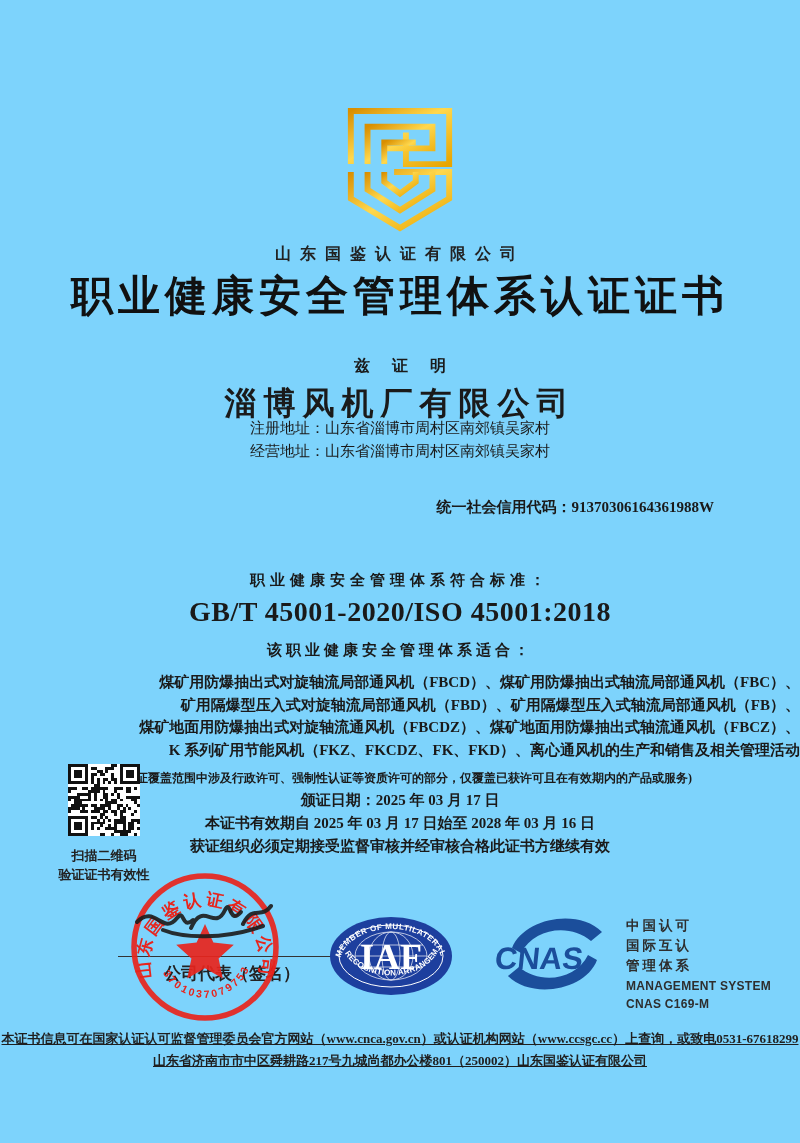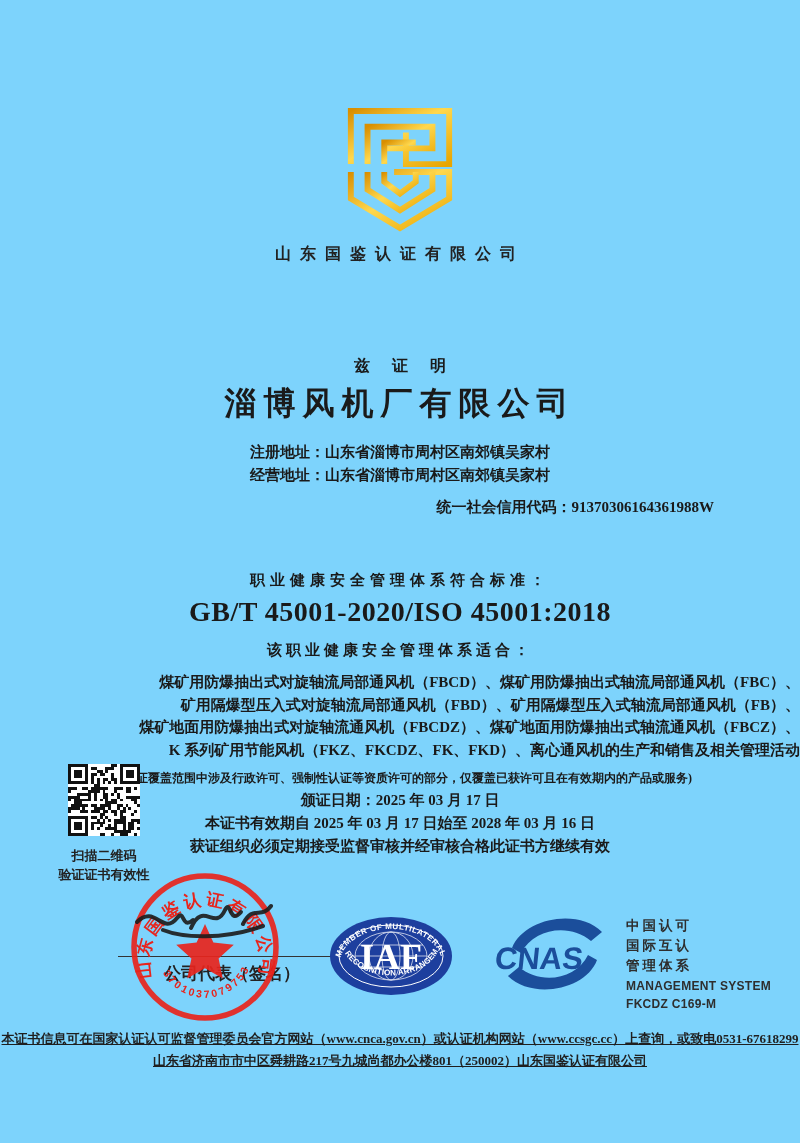--- a/index.html
+++ b/index.html
@@ -14,21 +14,21 @@
   }
   .abs{position:absolute;}
   .ctr{left:0;width:800px;text-align:center;}
 
   .org-name{top:244px;font-size:16px;font-weight:700;letter-spacing:9px;color:#222;}
   .main-title{top:268px;font-size:42px;font-weight:700;letter-spacing:5px;
     font-family:"Liberation Sans", sans-serif;color:#111;white-space:nowrap;}
   .cert-no{top:333px;left:506px;font-size:18px;font-weight:700;letter-spacing:.5px;}
   .certify{top:356px;font-size:16px;font-weight:700;letter-spacing:22px;text-indent:22px;}
   .company-name{top:382px;font-size:32px;font-weight:700;letter-spacing:7px;}
-  .addr{top:441px;font-size:15px;font-weight:700;line-height:23px;}
+  .addr{top:417px;font-size:15px;font-weight:400;line-height:23px;}
   .credit{top:498px;right:86px;font-size:15px;font-weight:700;}
   .std-head{top:571px;font-size:15px;font-weight:700;letter-spacing:5px;}
   .standard{top:596px;font-size:28px;font-weight:700;letter-spacing:.5px;}
   .scope-head{top:641px;font-size:15px;font-weight:700;letter-spacing:4px;}
   .scope{top:671px;font-size:15px;font-weight:700;line-height:22.5px;text-align:right;}
   .qual-note{top:770px;font-size:12px;font-weight:700;}
   .d1{top:791px;font-size:15px;font-weight:700;}
   .d2{top:814px;font-size:15px;font-weight:700;}
   .d3{top:837px;font-size:15px;font-weight:700;}
 
@@ -65,20 +65,21 @@
       <path d="M10,62 V8 H110 V62 H66 V30"></path>
       <path d="M27,62 V24 H93 V46 H44"></path>
       <path d="M44,62 V40 H76"></path>
       <path d="M10,70 V97 L60,127 L110,97 V70 H54"></path>
       <path d="M27,70 V88 L60,109 L93,88 V70"></path>
       <path d="M44,70 V80 L60,92 L76,80 V70"></path>
     </g>
   </svg>
 
   <div class="abs ctr org-name">山东国鉴认证有限公司</div>
+  <div class="abs ctr main-title">职业健康安全管理体系认证证书</div>
   <div class="abs ctr company-name">淄博风机厂有限公司</div>
 
   <div class="abs ctr certify">兹证明</div>
   <div class="abs ctr addr">
     <div><span>注册地址：</span><span>山东省淄博市周村区南郊镇吴家村</span></div>
     <div><span>经营地址：</span><span>山东省淄博市周村区南郊镇吴家村</span></div>
   </div>
   <div class="abs credit"><span>统一社会信用代码：</span><span>91370306164361988W</span></div>
 
   <div class="abs ctr std-head">职业健康安全管理体系符合标准：</div>
@@ -468,21 +469,21 @@
     <path d="M16,36 C28,6 82,-4 106,20 L95,29 C74,11 38,16 25,41 Z" fill="#1b4e9b"></path>
     <path d="M101,48 C90,78 36,88 12,64 L23,55 C44,73 80,68 92,43 Z" fill="#1b4e9b"></path>
     <text x="4" y="57" fill="#1b4e9b" font-size="31" font-weight="bold" font-family="Liberation Sans, sans-serif" transform="skewX(-6)">CNAS</text>
   </svg>
 
   <div class="abs cnas-text">
     <div class="cnas-cn">中国认可</div>
     <div class="cnas-cn">国际互认</div>
     <div class="cnas-cn">管理体系</div>
     <div class="cnas-en">MANAGEMENT SYSTEM</div>
-    <div class="cnas-en">FKCDZ C169-M</div>
+    <div class="cnas-en">CNAS C169-M</div>
   </div>
 
   <div class="abs ctr footer">
     <div>本证书信息可在国家认证认可监督管理委员会官方网站（www.cnca.gov.cn）或认证机构网站（www.ccsgc.cc）上查询，或致电0531-67618299</div>
     <div>山东省济南市市中区舜耕路217号九城尚都办公楼801（250002）山东国鉴认证有限公司</div>
   </div>
 
 </div>
 
 </body></html>

